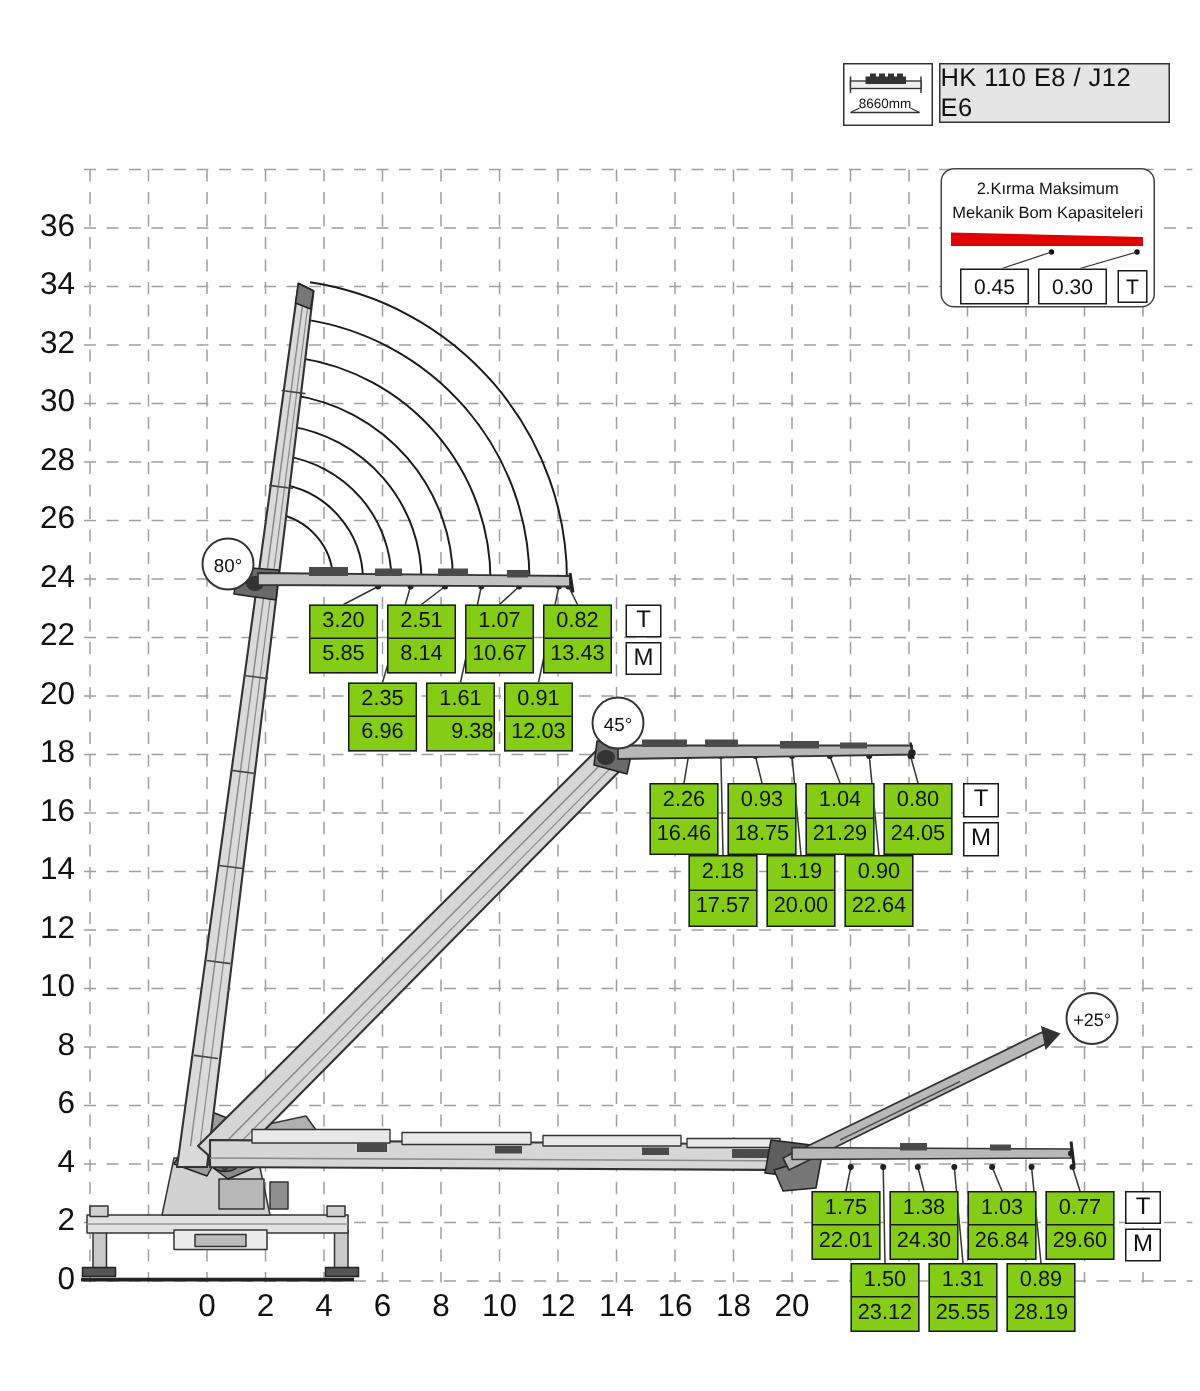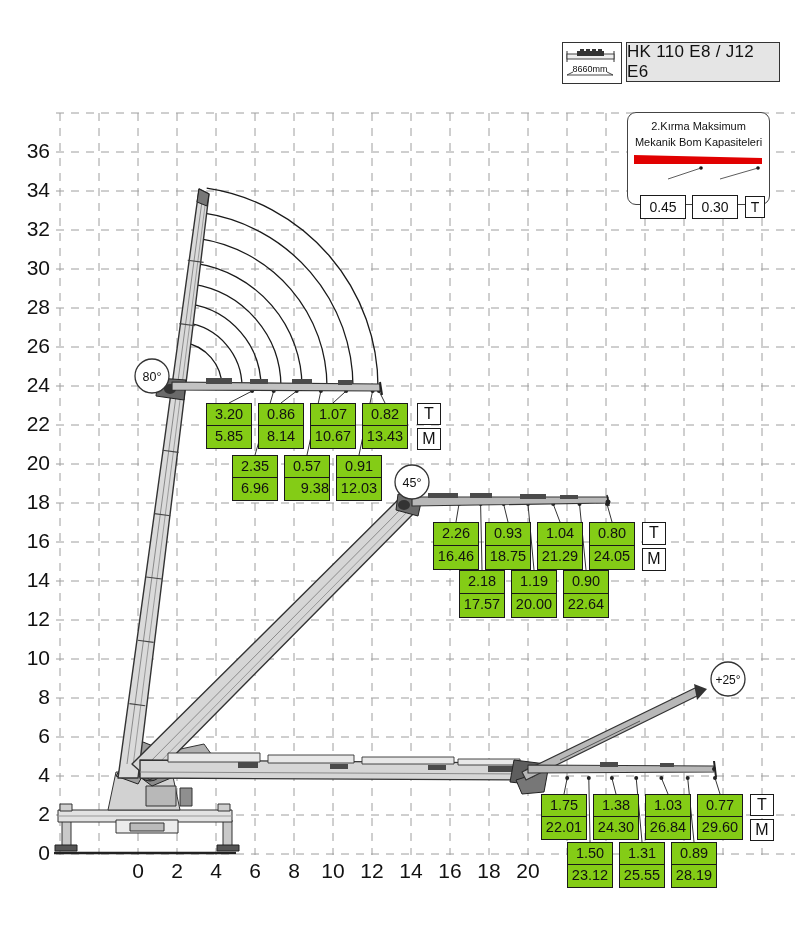--- a/index.html
+++ b/index.html
@@ -17,21 +17,21 @@
             border:1.5px solid #1a1a1a;text-align:center;font-size:16px;}
   #truck-box{position:absolute;left:562px;top:42px;width:58px;height:40px;z-index:3;
              border:1.5px solid #333;background:#fff;}
   #title-box{position:absolute;left:626px;top:42px;width:152px;height:38px;z-index:3;
              border:1.5px solid #333;background:#e5e5e5;display:flex;align-items:center;
              justify-content:center;font-size:17px;letter-spacing:.3px;}
   #legend-box{position:absolute;left:627px;top:112px;width:141px;height:91px;z-index:3;
               border:1.4px solid #444;border-radius:9px;background:#fff;}
   .legend-line{position:absolute;width:100%;text-align:center;font-size:11px;color:#111;}
   .legend-val{position:absolute;box-sizing:border-box;border:1.4px solid #1a1a1a;background:#fff;
-              text-align:center;font-size:14px;line-height:22px;height:24px;margin-top:16px;}
+              text-align:center;font-size:14px;line-height:22px;height:24px;}
 </style>
 </head>
 <body>
 
 <div id="stage">
 
   <svg id="scene" width="800" height="927" viewBox="0 0 800 927">
     <g id="grid-g" stroke="#9e9e9e" stroke-width="1" stroke-dasharray="8 7" fill="none">
         <line x1="60" y1="113" x2="60" y2="855"></line>
         <line x1="99" y1="113" x2="99" y2="855"></line>
@@ -293,37 +293,37 @@
       <div class="tick ytick" style="left: 6px; top: 295px;">28</div>
       <div class="tick ytick" style="left: 6px; top: 256px;">30</div>
       <div class="tick ytick" style="left: 6px; top: 217px;">32</div>
       <div class="tick ytick" style="left: 6px; top: 178px;">34</div>
       <div class="tick ytick" style="left: 6px; top: 139px;">36</div>
       <div class="cap-box" style="left: 206px; top: 403px;">
         <div class="cap-cell first" style="height: 22px; line-height: 20px;">3.20</div>
         <div class="cap-cell" style="height: 22px; line-height: 20px;">5.85</div>
       </div>
       <div class="cap-box" style="left: 258px; top: 403px;">
-        <div class="cap-cell first" style="height: 22px; line-height: 20px;">0.86</div>
+        <div class="cap-cell first" style="height: 22px; line-height: 20px;">2.51</div>
         <div class="cap-cell" style="height: 22px; line-height: 20px;">8.14</div>
       </div>
       <div class="cap-box" style="left: 310px; top: 403px;">
         <div class="cap-cell first" style="height: 22px; line-height: 20px;">1.07</div>
         <div class="cap-cell" style="height: 22px; line-height: 20px;">10.67</div>
       </div>
       <div class="cap-box" style="left: 362px; top: 403px;">
         <div class="cap-cell first" style="height: 22px; line-height: 20px;">0.82</div>
         <div class="cap-cell" style="height: 22px; line-height: 20px;">13.43</div>
       </div>
       <div class="cap-box" style="left: 232px; top: 455px;">
         <div class="cap-cell first" style="height: 22px; line-height: 20px;">2.35</div>
         <div class="cap-cell" style="height: 22px; line-height: 20px;">6.96</div>
       </div>
       <div class="cap-box" style="left: 284px; top: 455px;">
-        <div class="cap-cell first" style="height: 22px; line-height: 20px;">0.57</div>
+        <div class="cap-cell first" style="height: 22px; line-height: 20px;">1.61</div>
         <div class="cap-cell" style="height: 22px; line-height: 20px; text-align: right;">9.38</div>
       </div>
       <div class="cap-box" style="left: 336px; top: 455px;">
         <div class="cap-cell first" style="height: 22px; line-height: 20px;">0.91</div>
         <div class="cap-cell" style="height: 22px; line-height: 20px;">12.03</div>
       </div>
       <div class="unit-box" style="left: 417px; top: 403px; height: 22px; line-height: 19px;">T</div>
       <div class="unit-box" style="left: 417px; top: 428px; height: 22px; line-height: 19px;">M</div>
       <div class="cap-box" style="left: 433px; top: 522px;">
         <div class="cap-cell first" style="height: 23px; line-height: 21px;">2.26</div>

